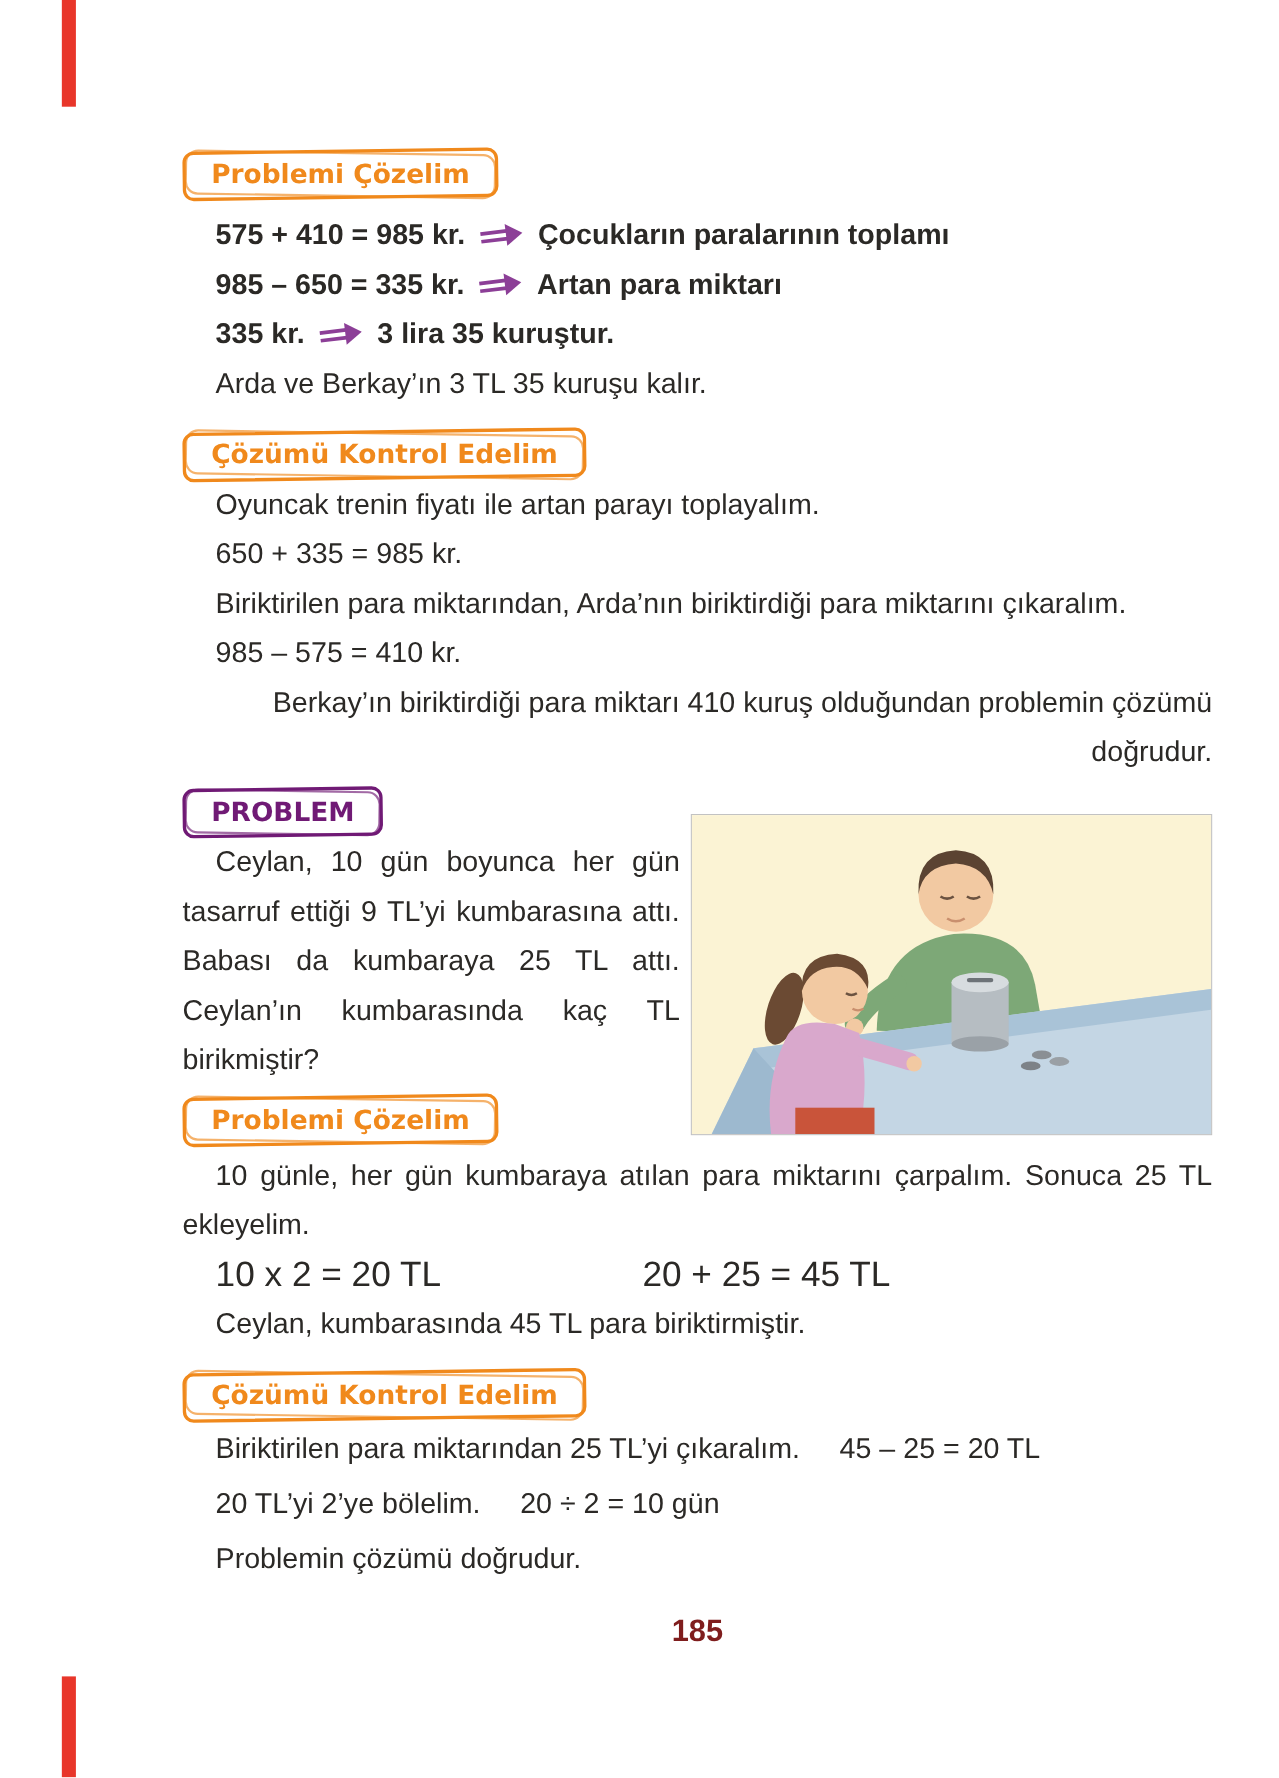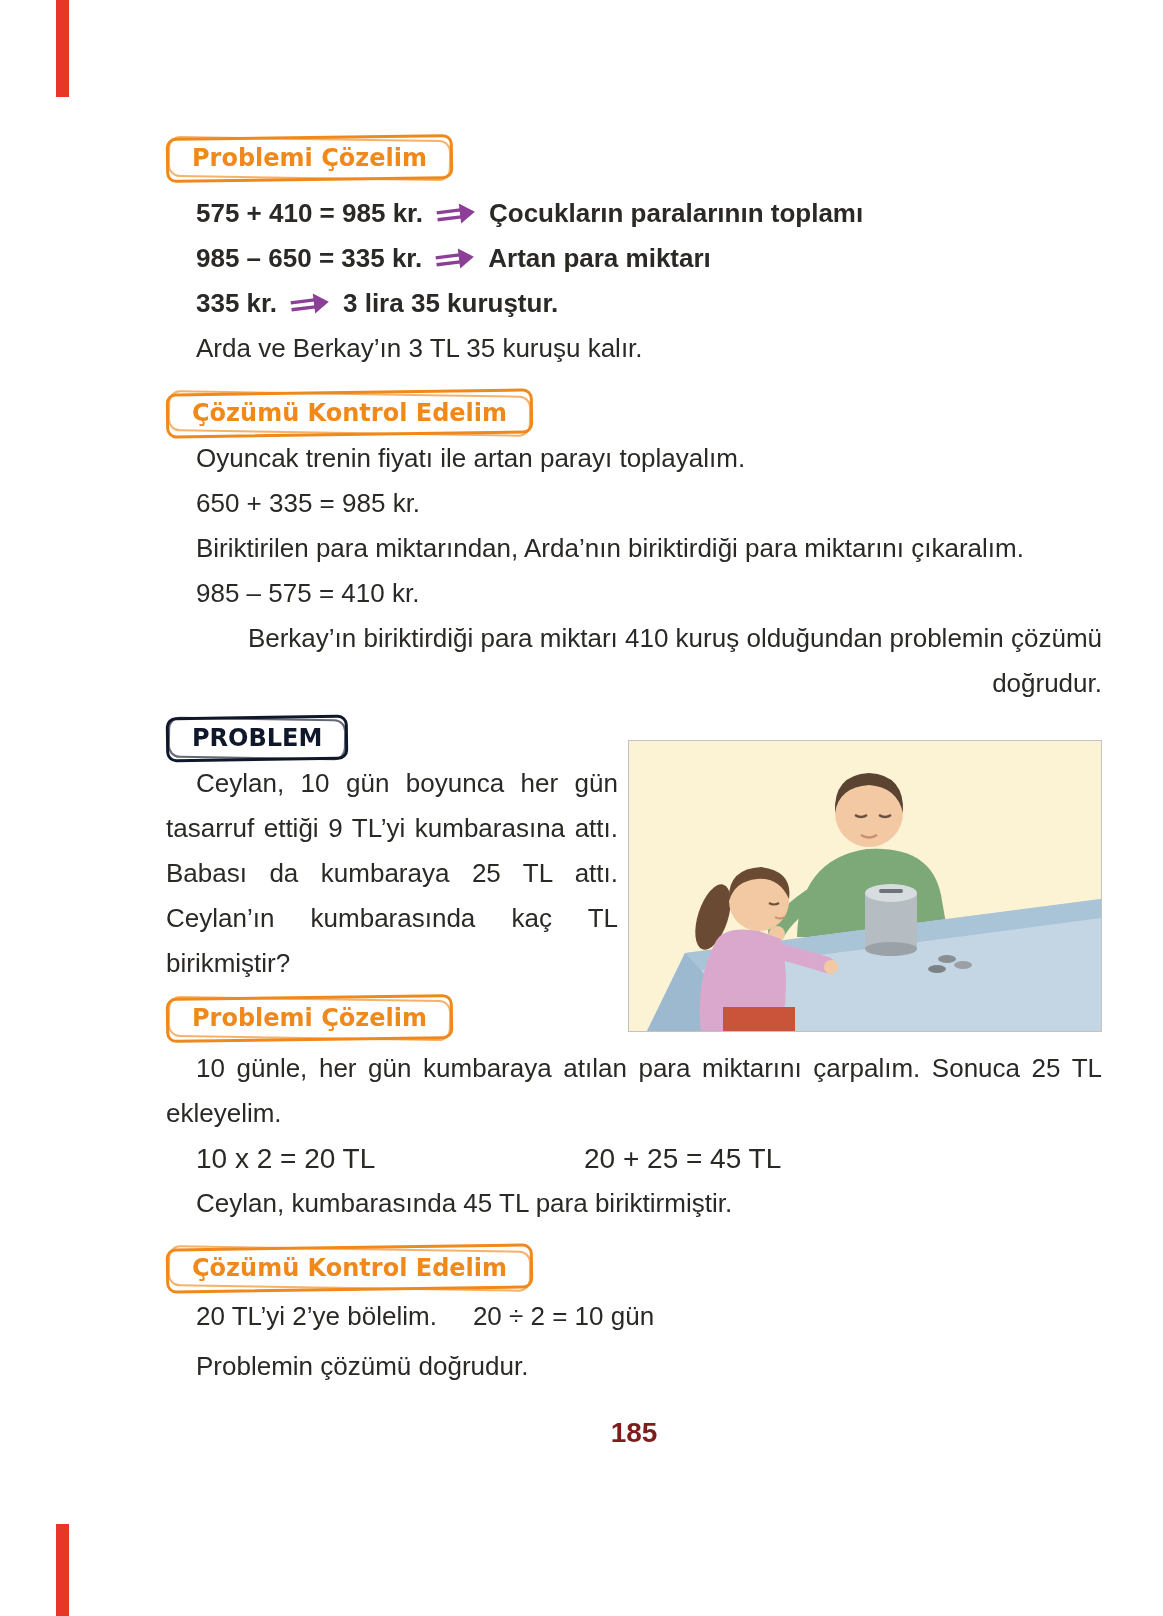--- a/index.html
+++ b/index.html
@@ -53,21 +53,21 @@
   .badge::after {
     content: "";
     position: absolute;
     inset: 2px;
     border: 2px solid currentColor;
     border-radius: 12px;
     transform: rotate(0.9deg);
     opacity: 0.65;
   }
   .badge.orange { color: #f0891c; }
-  .badge.blue   { color: #0f172a; }
+  .badge.blue   { color: #701a75; }
 
   p.body {
     margin: 0;
     font-size: 26px;
     line-height: 45px;
     text-indent: 30px;
   }
   .eq-row {
     display: flex;
     align-items: center;
@@ -92,21 +92,21 @@
     width: 474px;
     height: 292px;
     border: 1px solid #c2c2c2;
     box-sizing: border-box;
     overflow: hidden;
   }
 
   .intro-2 { width: 936px; text-align: justify; }
   .wrapline { width: 936px; text-align: right; }
 
-  .eq-pair { margin-left: 30px; font-size: 28px; line-height: 45px; }
+  .eq-pair { margin-left: 30px; font-size: 32px; line-height: 45px; }
   .eq-pair .eq1 { display: inline-block; width: 388px; }
 
   .check-row { margin: 0; font-size: 26px; line-height: 50px; text-indent: 0; }
   .check-row .lead { margin-left: 30px; }
   .check-row .tail { margin-left: 36px; }
 
   .page-number {
     margin-top: 26px;
     text-align: center;
     font-size: 28px;
@@ -241,20 +241,23 @@
 
     <p class="body">Ceylan, kumbarasında 45 TL para biriktirmiştir.</p>
 
     
     <div class="mt-m">
       <div class="badge orange">
         <span class="badge-label">Çözümü Kontrol Edelim</span>
       </div>
     </div>
 
+    <p class="check-row mt-s">
+      <span class="lead">Biriktirilen para miktarından 25 TL’yi çıkaralım.</span><span class="tail">45 – 25 = 20 TL</span>
+    </p>
     <p class="check-row">
       <span class="lead">20 TL’yi 2’ye bölelim.</span><span class="tail">20 ÷ 2 = 10 gün</span>
     </p>
     <p class="check-row">
       <span class="lead">Problemin çözümü doğrudur.</span>
     </p>
 
     <div class="page-number">185</div>
 
   </div>

